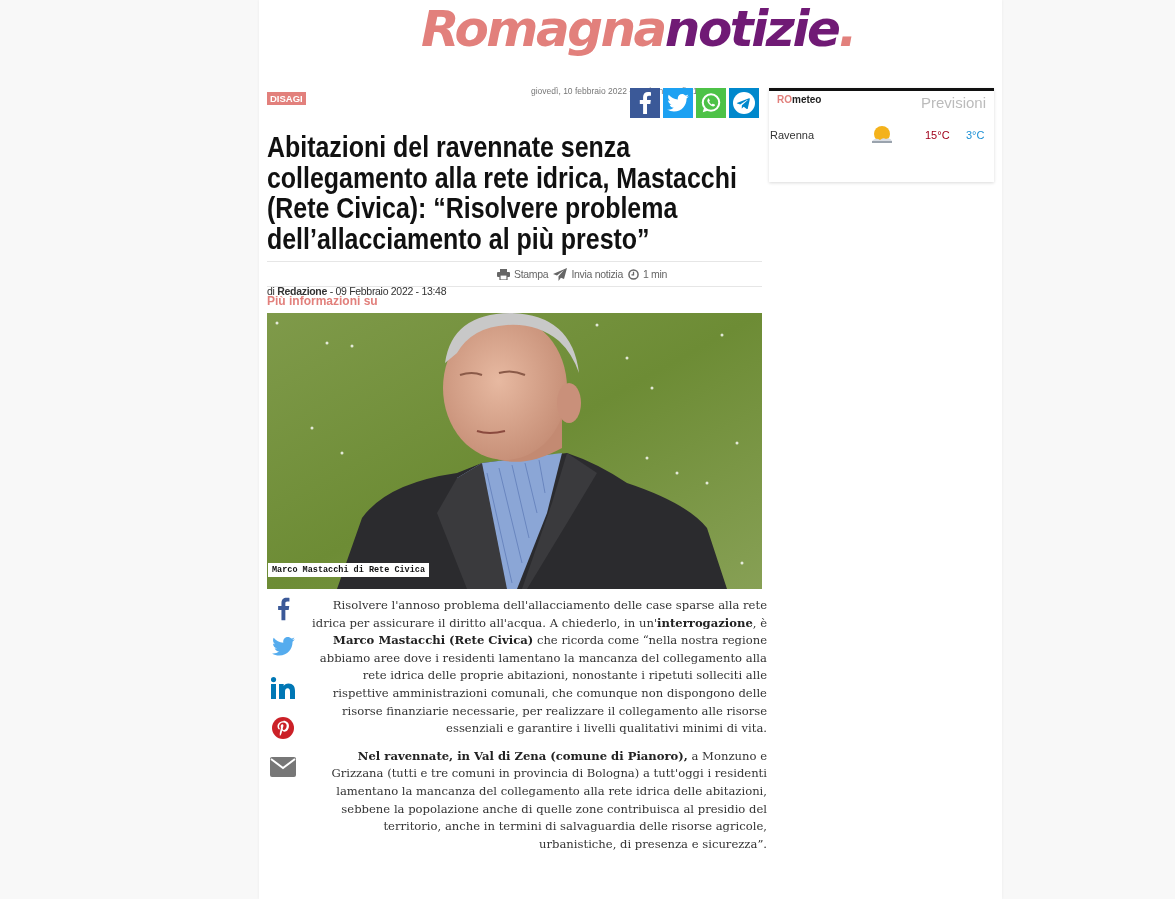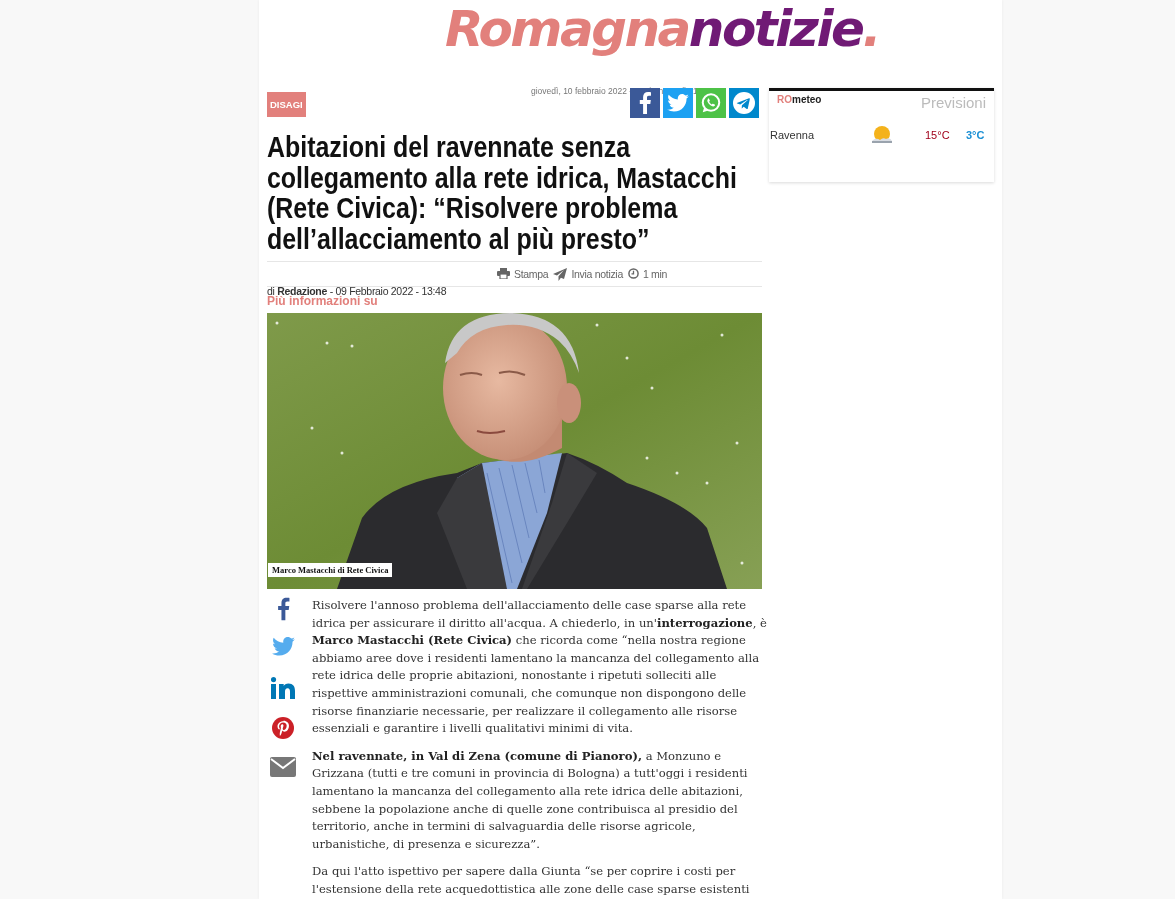--- a/index.html
+++ b/index.html
@@ -13,89 +13,89 @@
     background: #ffffff;
     box-shadow: 0 0 3px rgba(0,0,0,0.06);
   }
   
   .logo {
     position: absolute; left: 162px; top: 2px; height: 50px;
     font-family: "DejaVu Sans", sans-serif; font-weight: bold;
     font-size: 50px; letter-spacing: -2.5px; line-height: 54px;
     font-style: italic;
   }
-  .logo .a { color: #e2807c; margin-left: 24px; }
+  .logo .a { color: #e2807c; }
   .logo .b { color: #701a75; margin-top: 8px; }
   .logo .dot { color: #e2807c; }
   .dateline {
     position: absolute; left: 272px; top: 86px;
     font-family: Liberation Sans, sans-serif; font-size: 8.5px; color: #777;
   }
   
   .col { position: absolute; left: 8px; top: 0; width: 495px; }
   .cat-badge {
     position: absolute; left: 0; top: 92px;
     background: #e2807c; color: #fff; font-size: 9.5px; font-weight: bold;
-    padding: 7px 3px; line-height: 11px;
+    padding: 1px 3px; line-height: 11px;
   }
   .share-top { position: absolute; left: 363px; top: 88px; display: flex; gap: 3px; }
   .share-top .sq {
     width: 30px; height: 30px; display: flex; align-items: center; justify-content: center;
   }
   .headline {
     position: absolute; left: 0; top: 132px; width: 495px;
     font-family: "Liberation Sans", sans-serif; font-weight: bold;
     font-size: 29px; line-height: 30.5px; color: #111;
     transform: scaleX(0.86); transform-origin: left top; width: 575px;
     margin: 0;
   }
   .meta-row {
     position: absolute; left: 0; top: 261px; width: 495px; height: 24px;
     border-top: 1px solid #e6e6e6; border-bottom: 1px solid #e6e6e6;
     font-size: 10.5px; color: #333; display: flex; align-items: center;
   }
   .meta-row .by { letter-spacing: -0.3px; margin-top: 34px; }
   .meta-row .by b { font-weight: bold; }
   .meta-tools { position: absolute; left: 230px; top: 0; height: 24px; display: flex; align-items: center; gap: 5px; color: #666; font-size: 10.5px; letter-spacing: -0.3px; }
-  .meta-tools .t { display: flex; align-items: flex-start; gap: 4px; }
+  .meta-tools .t { display: flex; align-items: center; gap: 4px; }
   .more-info {
     position: absolute; left: 0; top: 294px; font-size: 12px; color: #e2807c; font-weight: bold;
   }
   .photo {
     position: absolute; left: 0; top: 313px; width: 495px; height: 276px; overflow: hidden;
     background: #6c8a3c;
   }
   .caption {
     position: absolute; left: 1px; bottom: 12px; background: #fff; color: #111;
-    font-family: Liberation Serif, serif; font-weight: bold; font-size: 8.5px; padding: 2px 4px;
+    font-family: Liberation Mono, monospace; font-weight: bold; font-size: 8.5px; padding: 2px 4px;
   }
   .share-side {
     position: absolute; left: 2px; top: 597px; width: 28px;
   }
   .share-side .ic { height: 40px; display: flex; justify-content: center; align-items: flex-start; }
   .body-text {
     position: absolute; left: 45px; top: 597px; width: 455px;
     font-family: "DejaVu Serif", serif; font-size: 11.6px; line-height: 17.6px; color: #333;
   }
-  .body-text p { margin: 0 0 10px 0; }
+  .body-text p { margin: 0 0 10px 0; text-align: right; }
   .body-text b { color: #222; }
   
   .meteo {
     position: absolute; left: 510px; top: 88px; width: 225px; height: 91px;
     border-top: 3px solid #111; background: #fff;
     box-shadow: 0 1px 3px rgba(0,0,0,0.15);
     font-family: "Liberation Sans", sans-serif;
   }
   .meteo .top { position: absolute; left: 8px; top: 3px; font-size: 10px; font-weight: bold; color: #222; }
   .meteo .top .ro { color: #e2807c; }
   .meteo .prev { position: absolute; right: 8px; top: 3px; font-size: 15px; color: #bbb; }
   .meteo .city { position: absolute; left: 1px; top: 38px; font-size: 11px; color: #333; }
   .meteo .wicon { position: absolute; left: 102px; top: 34px; }
   .meteo .tmax { position: absolute; left: 156px; top: 38px; font-size: 11px; color: #a0001a; }
-  .meteo .tmin { position: absolute; left: 197px; top: 38px; font-size: 11px; color: #1a8fd4; font-weight: bold; }
+  .meteo .tmin { position: absolute; left: 197px; top: 38px; font-size: 11px; color: #1a8fd4; }
   .meteo .guard {
     position: absolute; left: 0; top: 67px; width: 225px; height: 21px;
     border-top: 1px solid #e4e4e4; font-size: 10.5px; font-weight: bold; color: #444;
     letter-spacing: -0.4px;
   }
   .meteo .guard span.lbl { position: absolute; left: 5px; top: 4px; }
   .meteo .guard span.arr { position: absolute; right: 8px; top: 2px; font-size: 13px; }
 </style>
 </head>
 <body>
@@ -258,21 +258,20 @@
         <svg width="26" height="20" viewBox="0 0 26 20">
             <rect x="0" y="0" width="26" height="20" rx="2" fill="#777"></rect>
             <path d="M1 2 13 11 25 2" fill="none" stroke="#fff" stroke-width="2"></path>
           </svg>
       </div>
     </div>
 
     <div class="body-text">
       <p><span>Risolvere l'annoso problema dell'allacciamento delle case sparse alla rete idrica per assicurare il diritto all'acqua. A chiederlo, in un'</span><b>interrogazione</b><span>, è </span><b>Marco Mastacchi (Rete Civica)</b><span> che ricorda come “nella nostra regione abbiamo aree dove i residenti lamentano la mancanza del collegamento alla rete idrica delle proprie abitazioni, nonostante i ripetuti solleciti alle rispettive amministrazioni comunali, che comunque non dispongono delle risorse finanziarie necessarie, per realizzare il collegamento alle risorse essenziali e garantire i livelli qualitativi minimi di vita.</span></p>
       <p><b>Nel ravennate, in Val di Zena (comune di Pianoro),</b><span> a Monzuno e Grizzana (tutti e tre comuni in provincia di Bologna) a tutt'oggi i residenti lamentano la mancanza del collegamento alla rete idrica delle abitazioni, sebbene la popolazione anche di quelle zone contribuisca al presidio del territorio, anche in termini di salvaguardia delle risorse agricole, urbanistiche, di presenza e sicurezza”.</span></p>
-      <p><span>Da qui l'atto ispettivo per sapere dalla Giunta “se per coprire i costi per l'estensione della rete acquedottistica alle zone delle case sparse esistenti</span></p>
     </div>
   </div>
 
   <div class="meteo">
     <span class="top"><span class="ro">RO</span><span>meteo</span></span>
     <span class="prev">Previsioni</span>
     <span class="city">Ravenna</span>
     <span class="wicon">
       <svg width="22" height="20" viewBox="0 0 22 20">
           <circle cx="11" cy="9" r="8" fill="#f4b21b"></circle>

